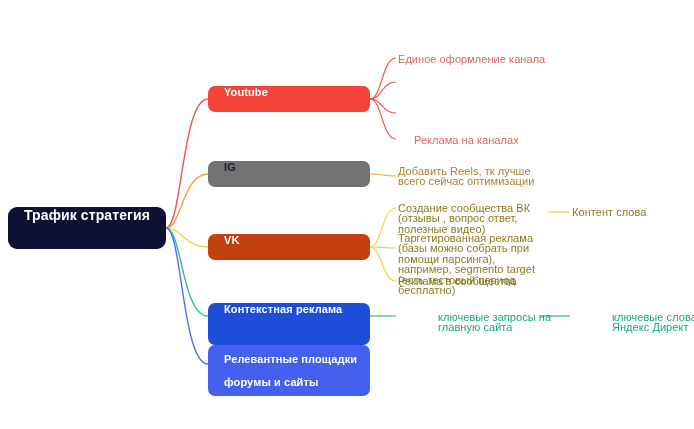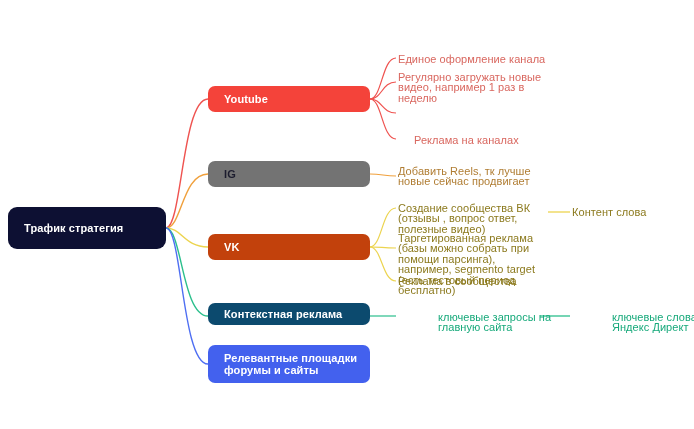--- a/index.html
+++ b/index.html
@@ -26,34 +26,33 @@
     top: 0;
     width: 694px;
     height: 429px;
     pointer-events: none;
   }
   .node {
     position: absolute;
     box-sizing: border-box;
     border-radius: 7px;
     display: flex;
-    align-items: center;
     padding: 0 0 0 16px;
     font-weight: bold;
     letter-spacing: 0.1px;
     z-index: 3;
   }
   .root-node {
     left: 8px;
     top: 207px;
     width: 158px;
     height: 42px;
     background: #0d1033;
     color: #ffffff;
-    font-size: 11px;
+    font-size: 14px;
     border-radius: 9px;
   }
   .branch-node {
     left: 208px;
     width: 162px;
     font-size: 11px;
   }
   .n-youtube {
     top: 86px;
     height: 26px;
@@ -67,30 +66,30 @@
     color: #1c1c2e;
   }
   .n-vk {
     top: 234px;
     height: 26px;
     background: #c2410c;
     color: #ffffff;
   }
   .n-context {
     top: 303px;
-    height: 22px;
-    background: #0c4a6e;
+    height: 42px;
+    background: #1d4ed8;
     color: #ffffff;
   }
   .n-relevant {
     top: 345px;
-    height: 38px;
+    height: 51px;
     background: #4361ee;
     color: #ffffff;
-    line-height: 12px;
+    line-height: 23px;
     align-items: center;
     padding-right: 8px;
   }
   .leaf {
     position: absolute;
     font-size: 11px;
     line-height: 10.4px;
     font-weight: normal;
     z-index: 3;
     letter-spacing: 0.05px;
@@ -161,24 +160,23 @@
 
   <div class="node branch-node n-context">
     <span>Контекстная реклама</span>
   </div>
 
   <div class="node branch-node n-relevant">
     <span>Релевантные площадки форумы и сайты</span>
   </div>
 
   <div class="leaf leaf-red lf-col1 lf-yt1">Единое оформление канала</div>
-  <div class="leaf leaf-red lf-col1 lf-yt2">Регулярно загружать новые видео, например 1 раз в неделю</div>
   <div class="leaf leaf-red lf-col1 lf-yt4">Реклама на каналах</div>
 
-  <div class="leaf leaf-orange lf-col1 lf-ig1">Добавить Reels, тк лучше новые сейчас продвигает</div>
+  <div class="leaf leaf-orange lf-col1 lf-ig1">Добавить Reels, тк лучше всего сейчас оптимизации</div>
 
   <div class="leaf leaf-yellow lf-col1 lf-vk2">Таргетированная реклама (базы можно собрать при помощи парсинга), например, segmento target (есть тестовый период бесплатно)</div>
   <div class="leaf leaf-yellow lf-col1 lf-vk1">Создание сообщества ВК (отзывы , вопрос ответ, полезные видео)</div>
   <div class="leaf leaf-yellow lf-col1 lf-vk3">Реклама в сообщества</div>
   <div class="leaf leaf-yellow lf-col2 lf-vk-sub1">Контент слова</div>
 
   <div class="leaf leaf-green lf-col1 lf-ctx1">ключевые запросы на главную сайта</div>
   <div class="leaf leaf-green lf-col2 lf-ctx-sub1">ключевые слова Яндекс Директ</div>
 
 </div>

